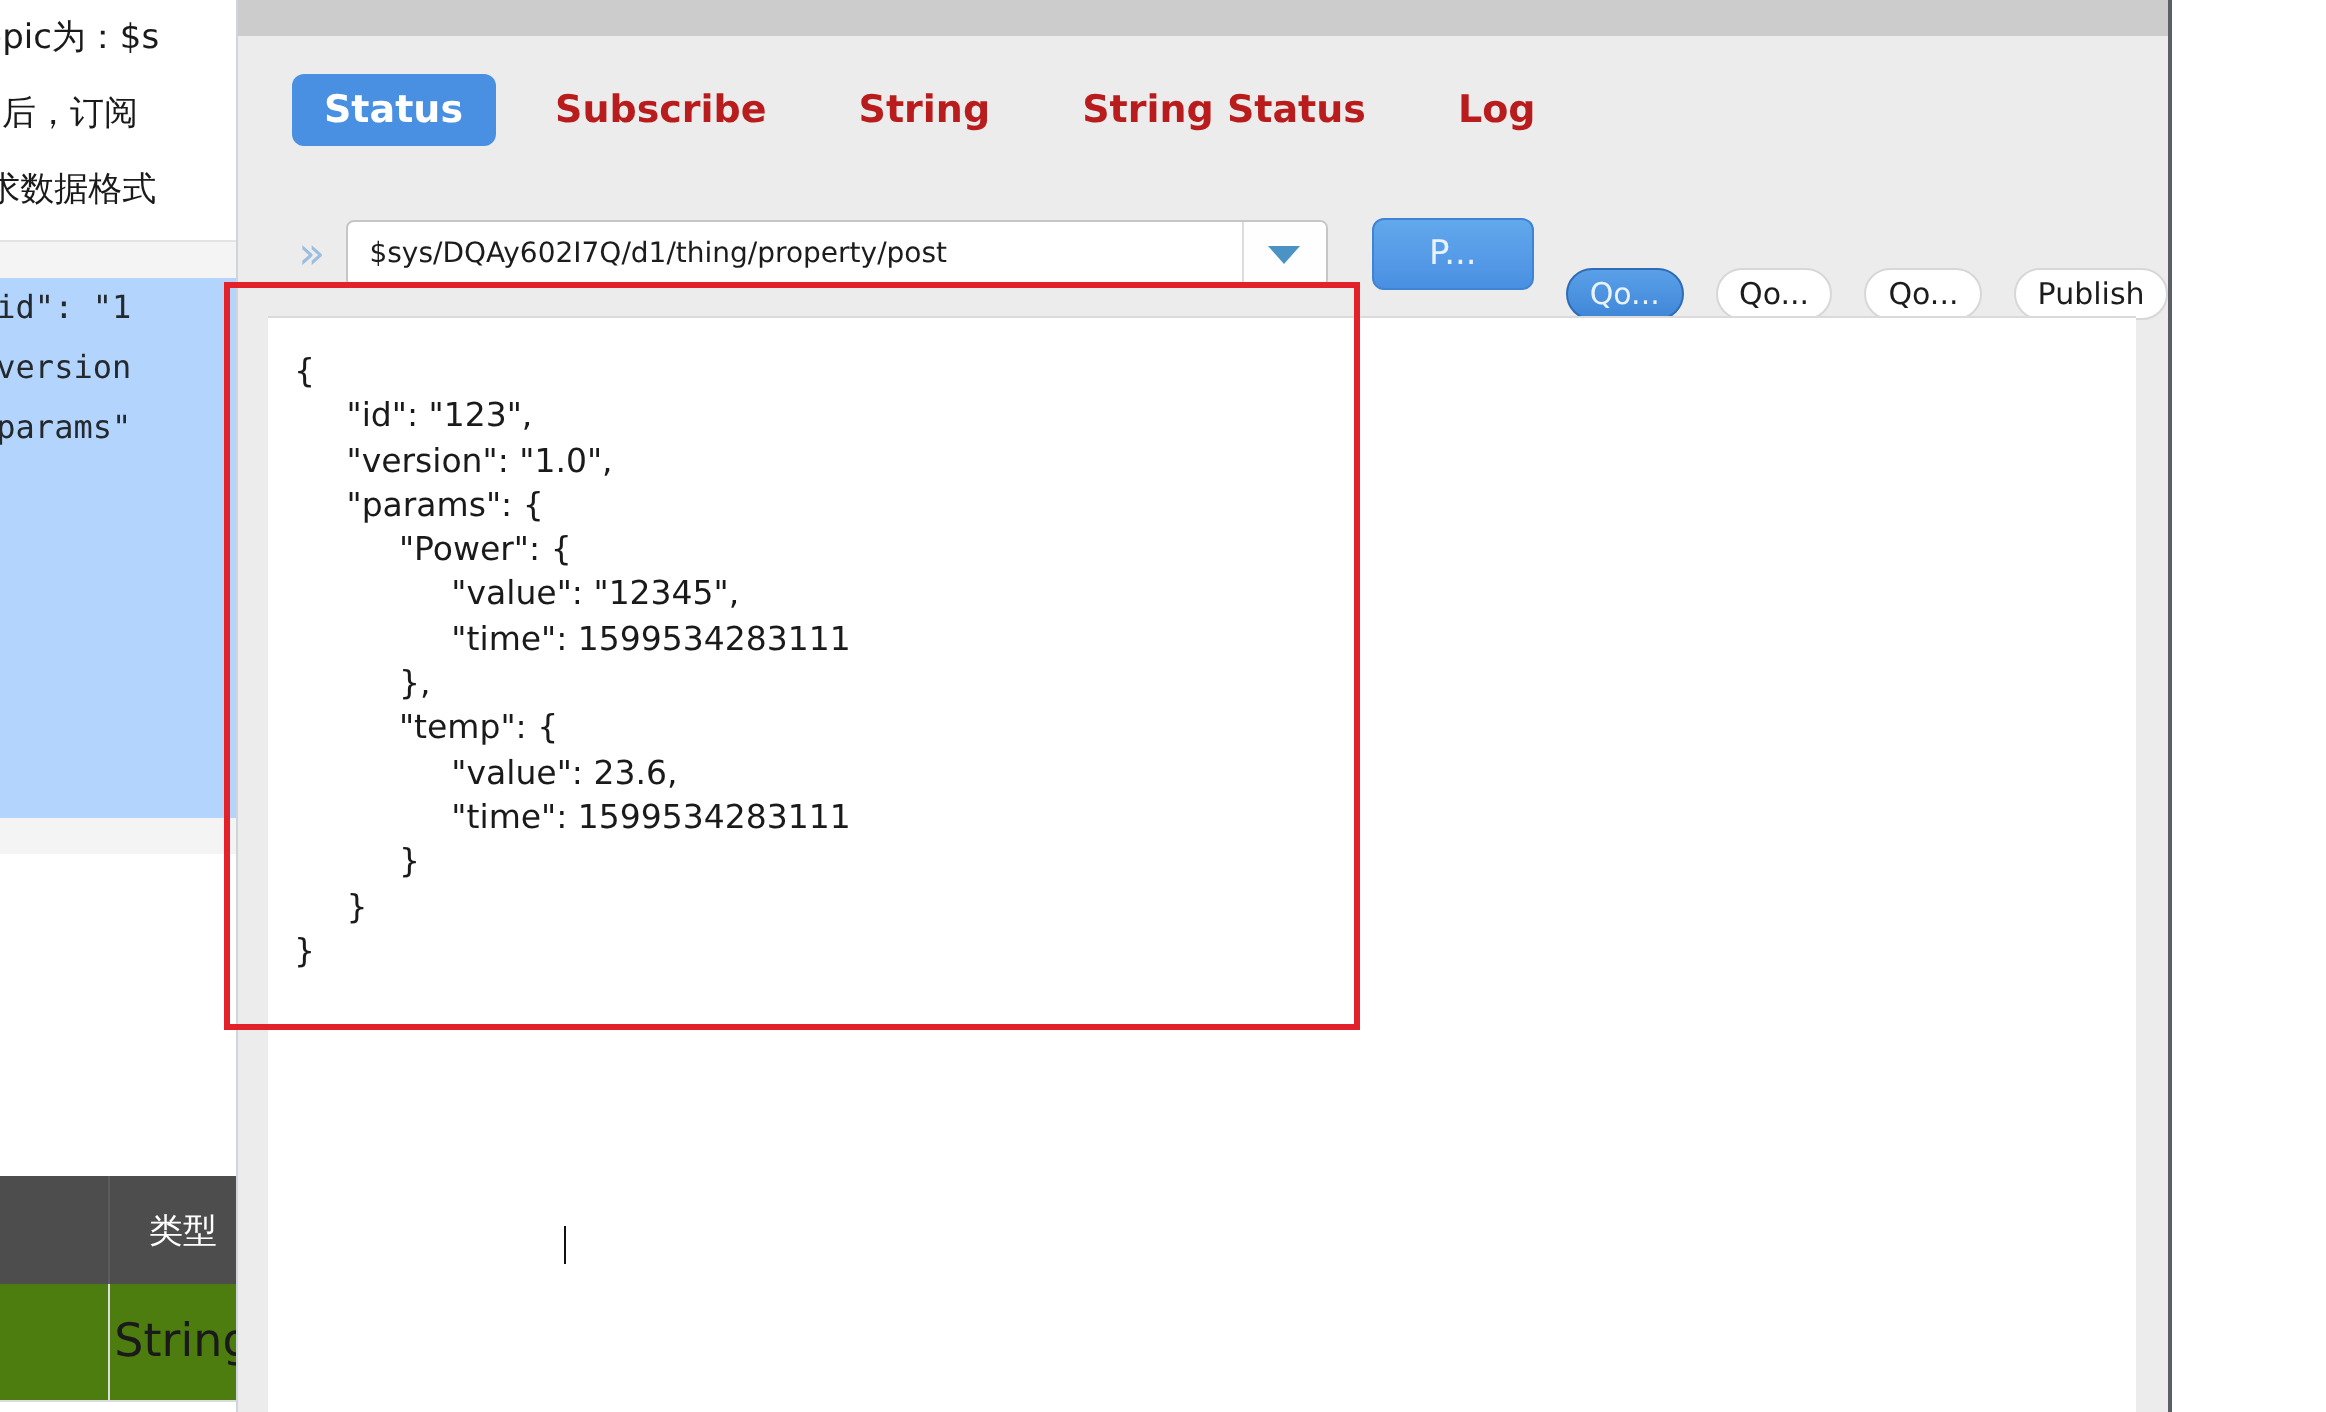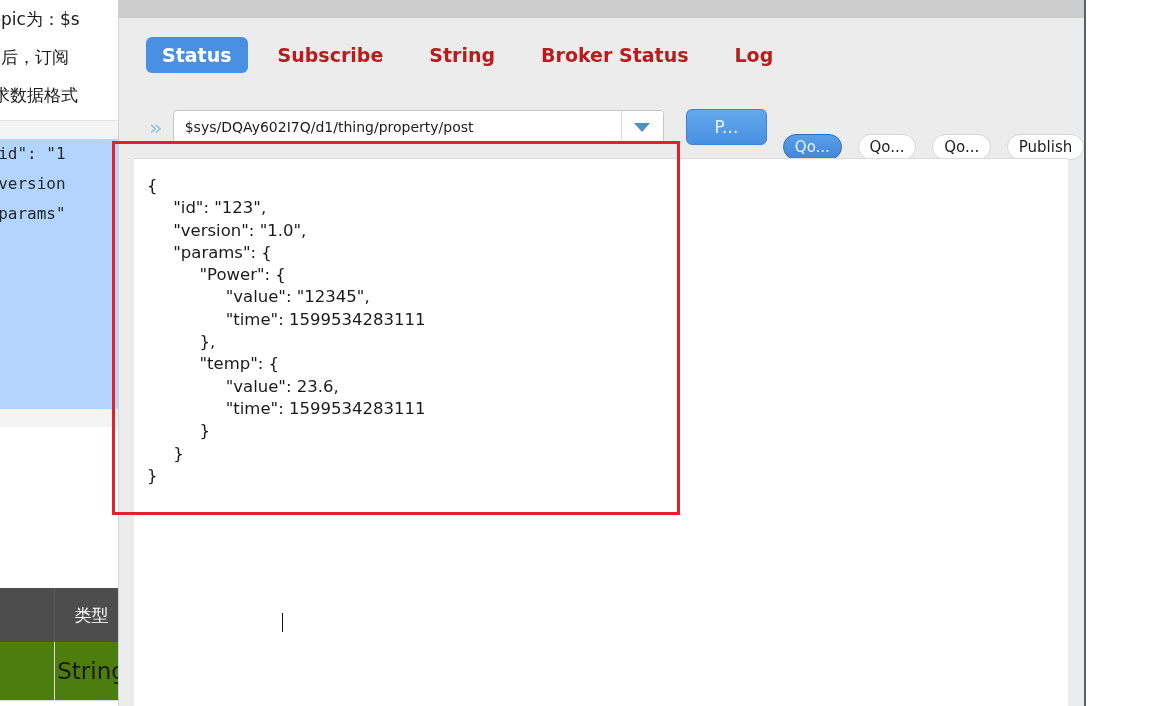--- a/index.html
+++ b/index.html
@@ -337,21 +337,21 @@
 <div id="mqtt-window">
 
   <div id="title-bar"></div>
 
   <div id="win-body">
 
     <div id="tab-bar">
       <div class="tab active">Status</div>
       <div class="tab">Subscribe</div>
       <div class="tab">String</div>
-      <div class="tab">Broker Status</div>
+      <div class="tab">String Status</div>
       <div class="tab">Log</div>
     </div>
 
     <div id="toolbar">
       <div id="chevrons">»</div>
 
       <div id="topic-wrap">
         <input id="topic-input" type="text" value="$sys/DQAy602I7Q/d1/thing/property/post" style="">
         <div id="topic-drop">
           <span class="tri-down"></span>

